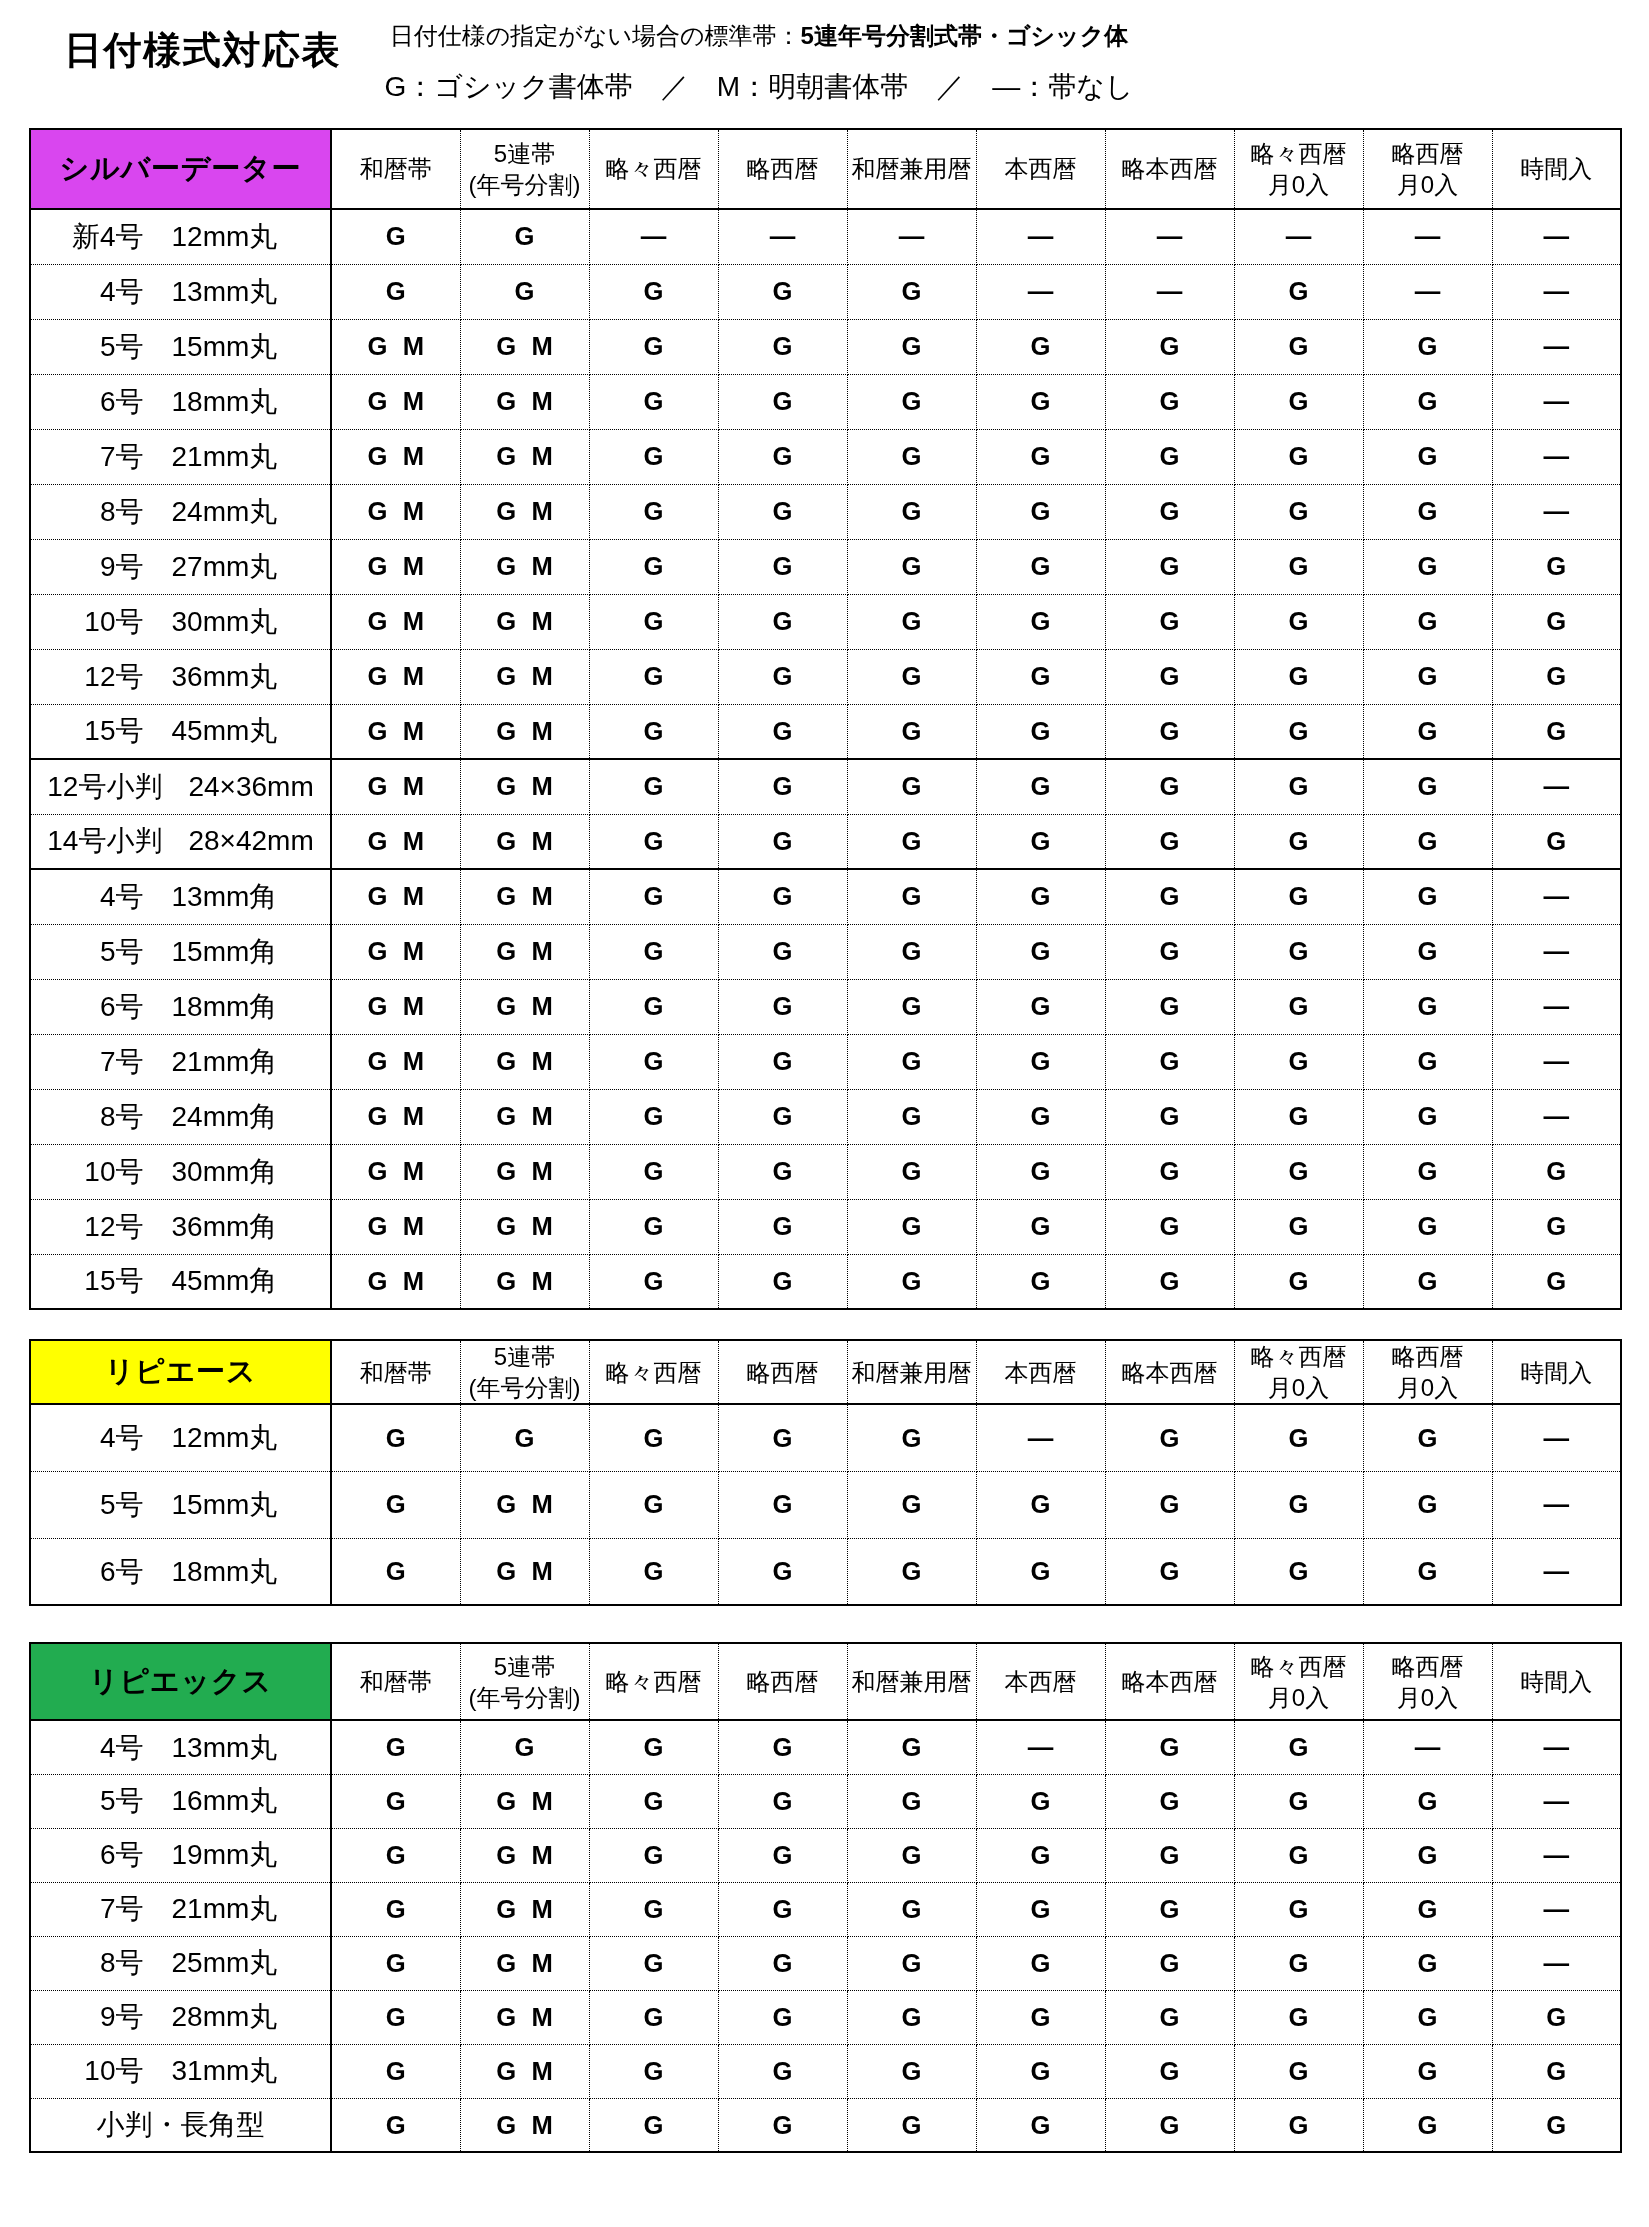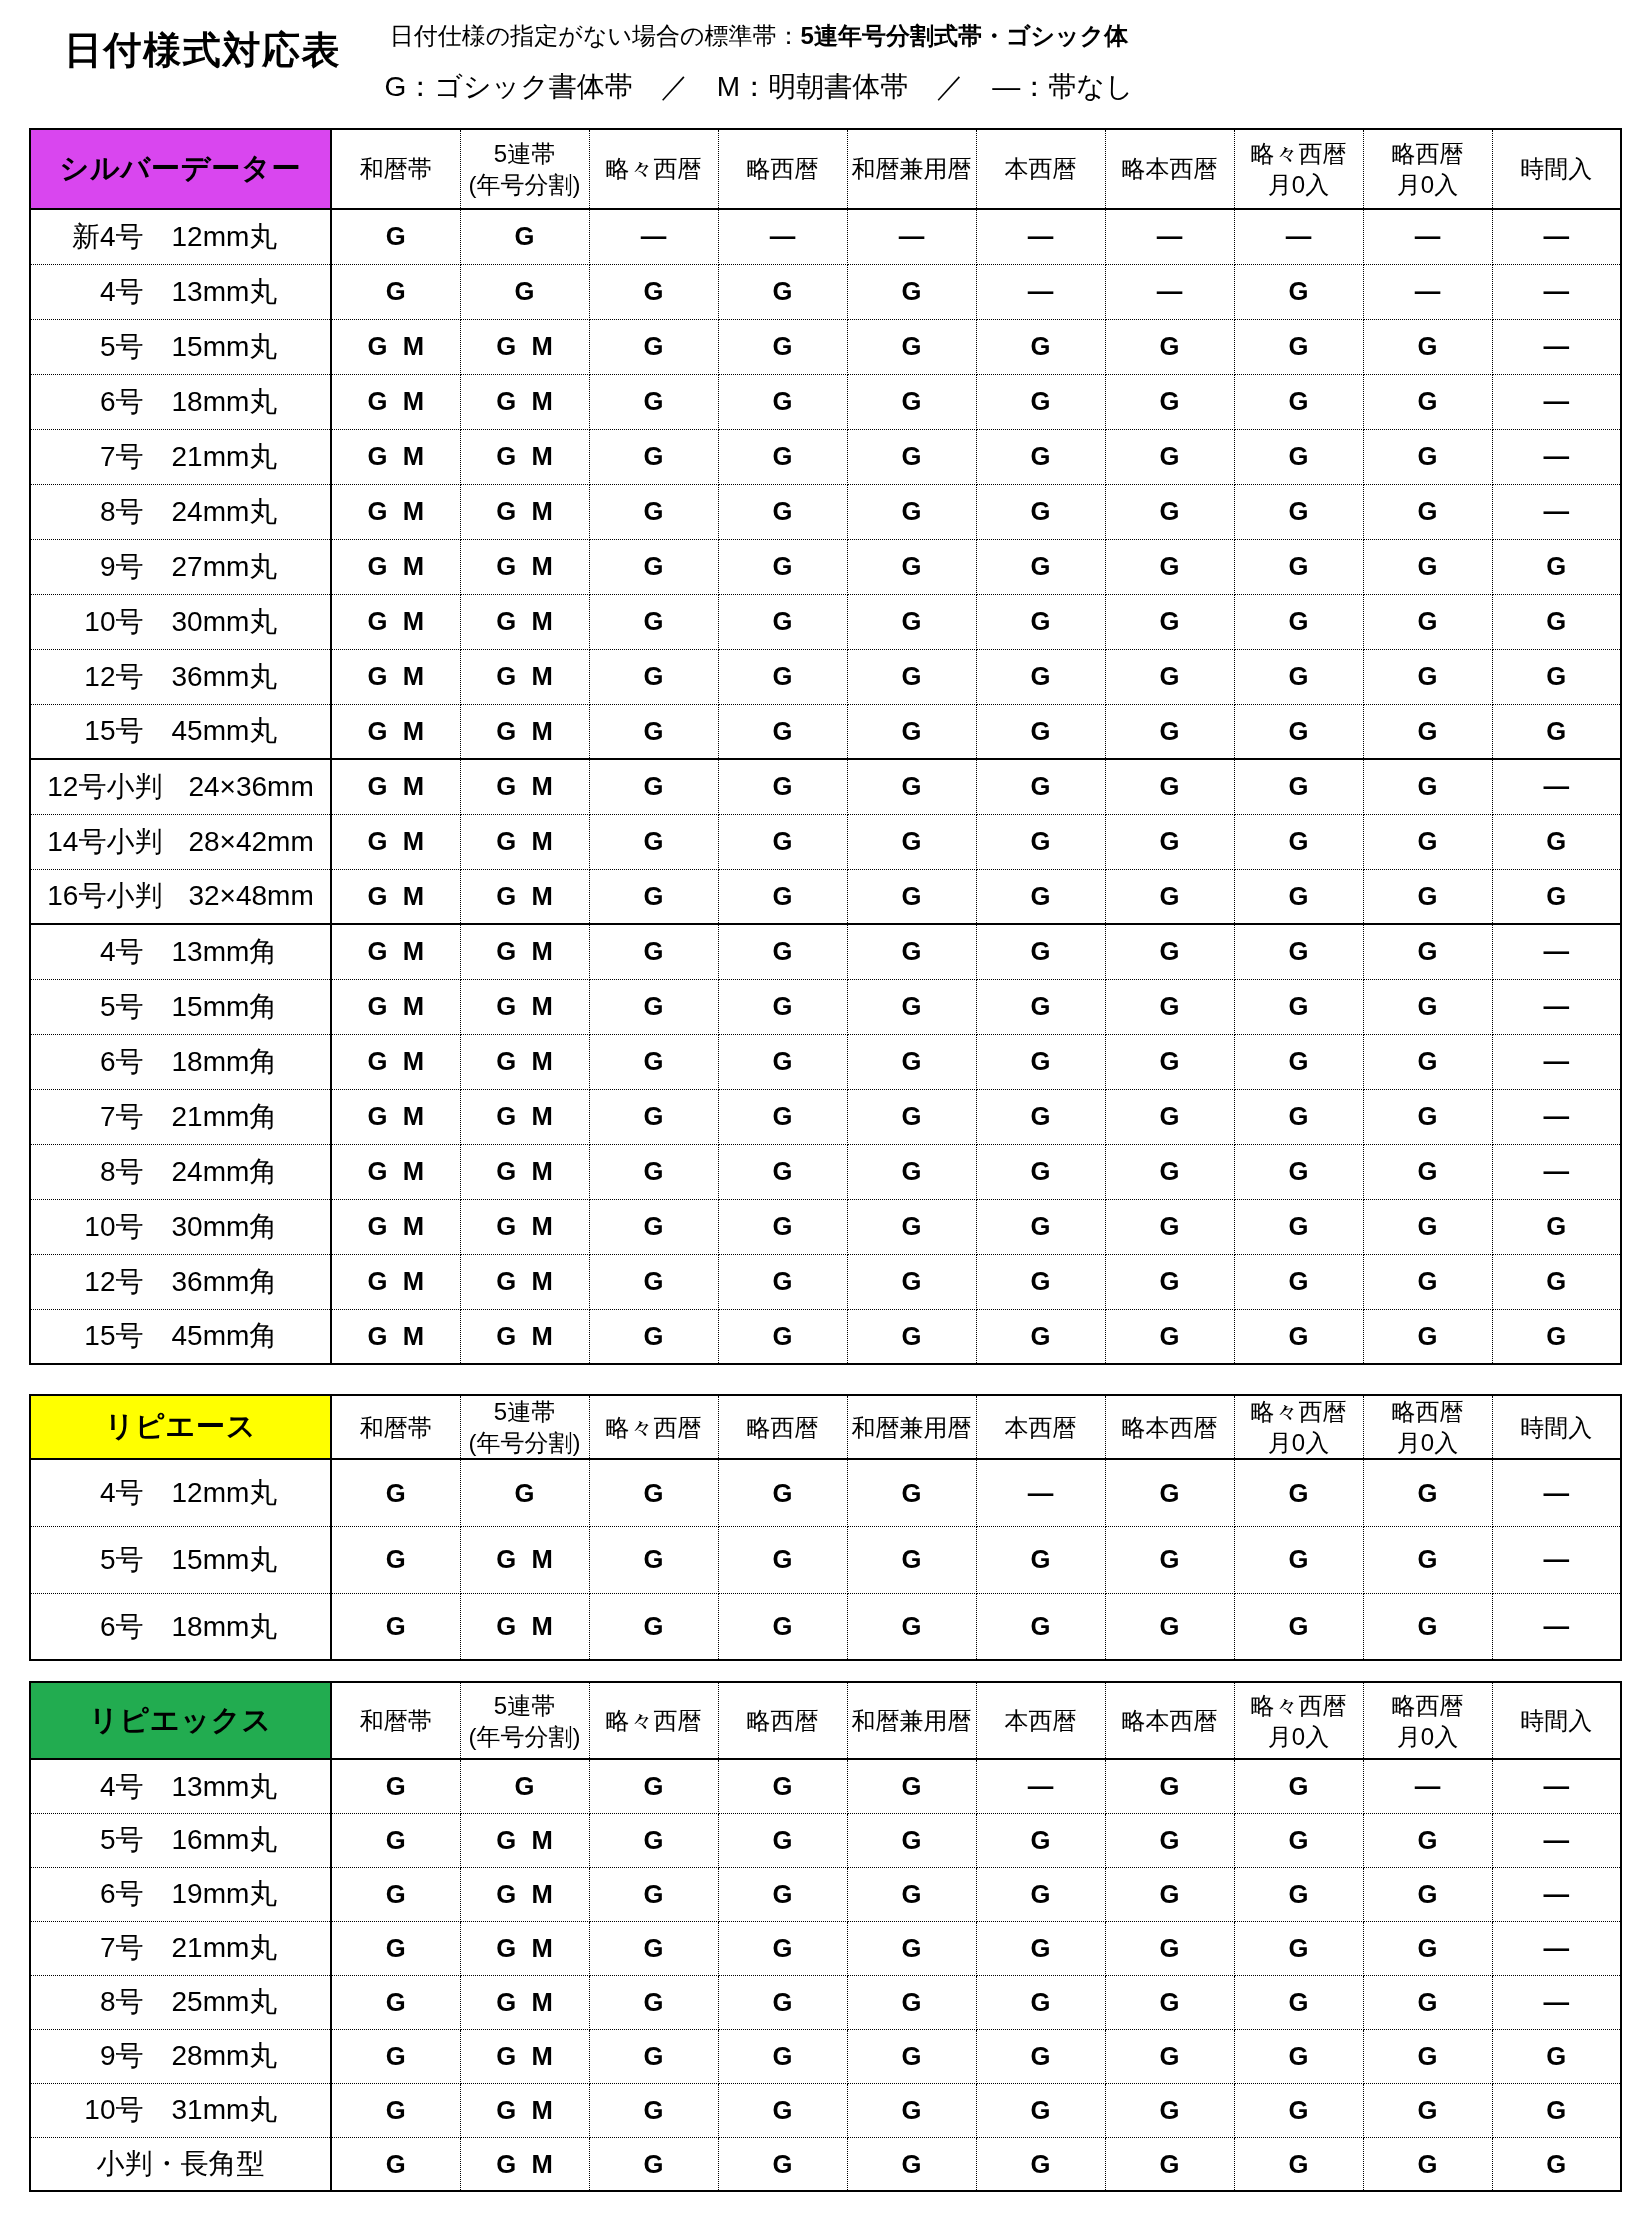--- a/index.html
+++ b/index.html
@@ -27,21 +27,21 @@
   .note2 { font-size: 28px; margin-top: 16px; }
 
   .tables-host { position: absolute; left: 29px; top: 128px; width: 1592px; }
 
   table.grid {
     border-collapse: collapse; table-layout: fixed;
     width: 1592px;
     border: 2.5px solid #000;
   }
   table.grid.t1 { margin-top: 29px; }
-  table.grid.t2 { margin-top: 20px; }
+  table.grid.t2 { margin-top: 36px; }
 
   .grid th, .grid td {
     border: 1.6px dotted #000;
     text-align: center; vertical-align: middle;
     padding: 0; overflow: hidden;
   }
   .grid thead th {
     border-bottom: 2.5px solid #000;
     font-weight: normal; font-size: 24px;
     white-space: pre-line; line-height: 1.3;
@@ -325,38 +325,20 @@
             <td class="val">G M</td>
             <td class="val">G</td>
             <td class="val">G</td>
             <td class="val">G</td>
             <td class="val">G</td>
             <td class="val">G</td>
             <td class="val">G</td>
             <td class="val">G</td>
             <td class="val">G</td>
           </tr>
-          <tr>
-            <td class="rowlab">
-              <div class="lab compact">
-                <span class="nm">16号小判</span>
-                <span class="sz">32×48mm</span>
-              </div>
-            </td>
-            <td class="val">G M</td>
-            <td class="val">G M</td>
-            <td class="val">G</td>
-            <td class="val">G</td>
-            <td class="val">G</td>
-            <td class="val">G</td>
-            <td class="val">G</td>
-            <td class="val">G</td>
-            <td class="val">G</td>
-            <td class="val">G</td>
-          </tr>
           <tr class="section-start">
             <td class="rowlab">
               <div class="lab">
                 <span class="nm">4号</span>
                 <span class="sz">13mm角</span>
               </div>
             </td>
             <td class="val">G M</td>
             <td class="val">G M</td>
             <td class="val">G</td>

